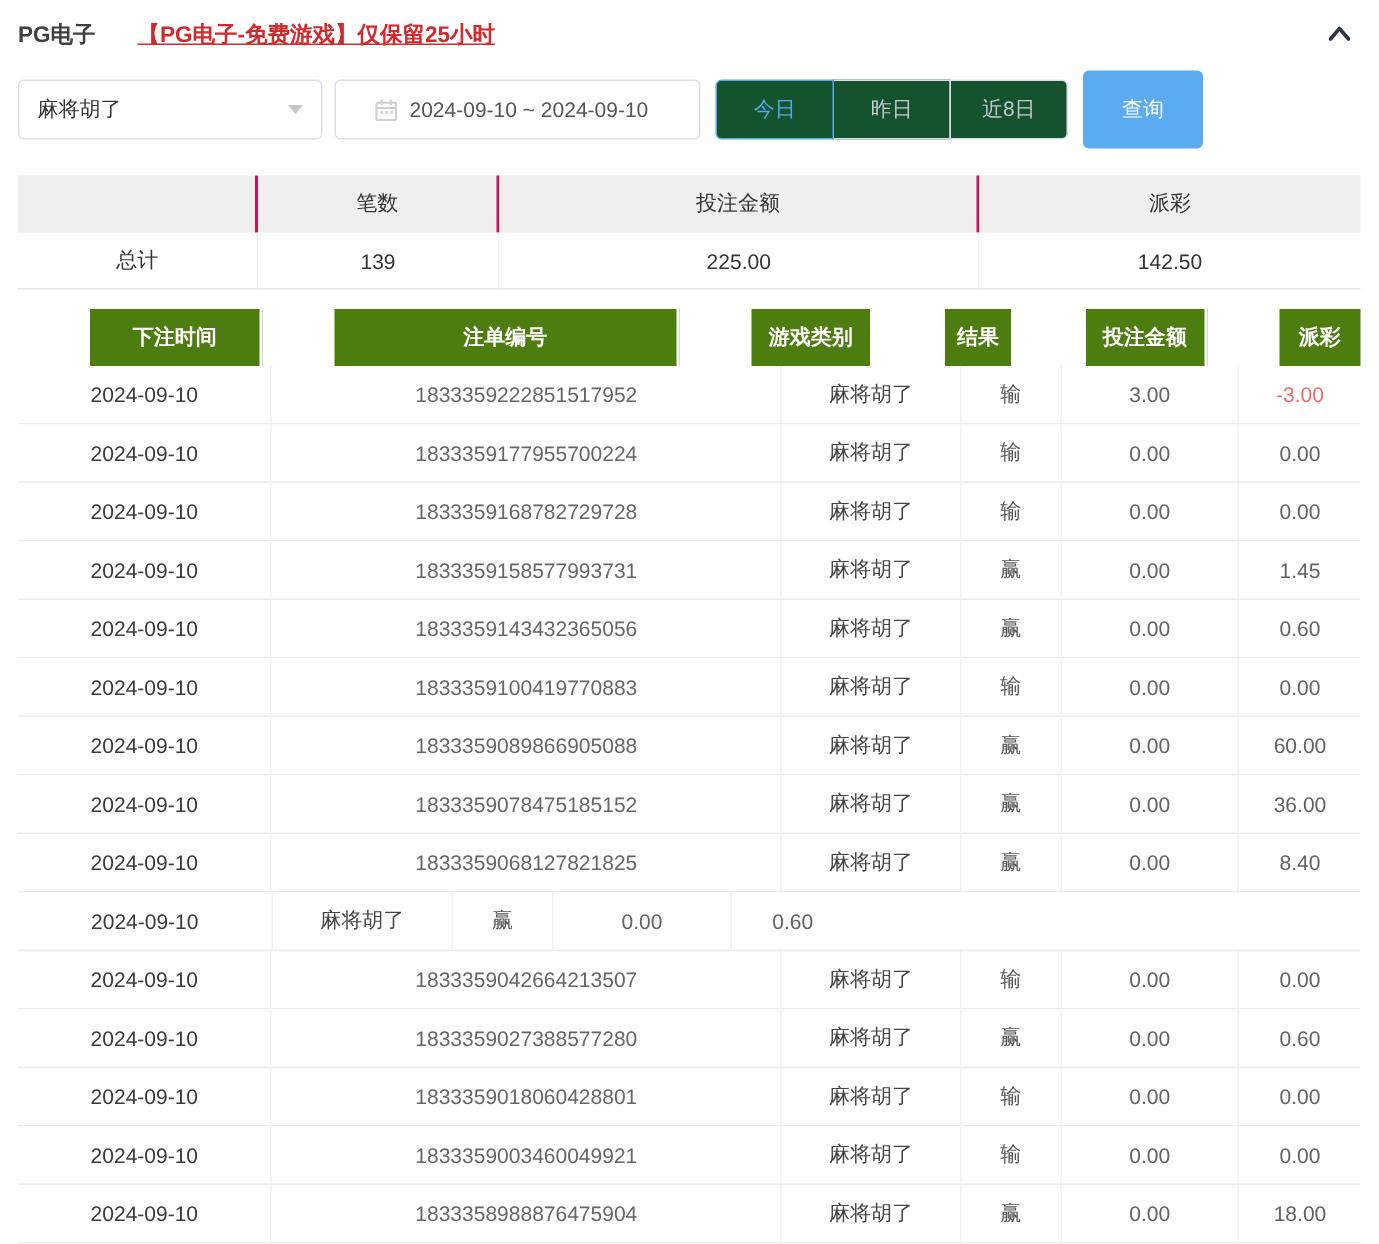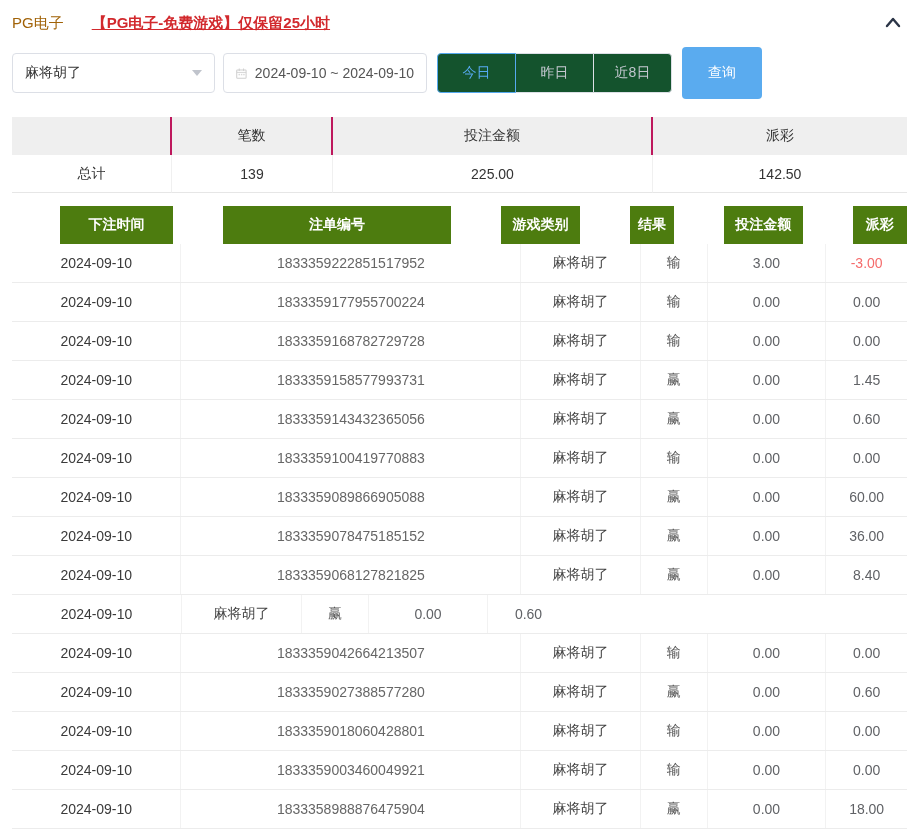--- a/index.html
+++ b/index.html
@@ -2,34 +2,34 @@
 <html><head>
 <meta charset="utf-8">
 <style>
   * { margin:0; padding:0; box-sizing:border-box; }
   html, body { width:919px; height:829px; overflow:hidden; background:#fff;
                font-family:"Liberation Sans","DejaVu Sans",sans-serif; }
   .page { padding:0 12px; width:919px; }
 
   
   .panel-header { display:flex; align-items:center; height:46px; }
-  .title { font-size:15px; font-weight:normal; color:#a16207; }
+  .title { font-size:15px; font-weight:bold; color:#404040; }
   .notice { font-size:15px; font-weight:bold; color:#d2292d; margin-left:28px;text-decoration:underline; }
   .chevron-wrap { margin-left:auto; margin-right:4px; cursor:pointer; display:flex; align-items:center; }
 
   
   .controls { display:flex; align-items:center; margin-top:7px; height:40px; }
   .select-box { width:203px; height:40px; border:1px solid #dcdfe6; border-radius:4px;
                 display:flex; align-items:center; justify-content:space-between;
                 padding:0 12px; background:#fff; cursor:pointer; }
   .select-box .sel-text { font-size:14px; color:#333; }
   .caret-down { width:0; height:0; border-left:5px solid transparent; border-right:5px solid transparent;
                 border-top:6px solid #c0c4cc; }
-  .date-box { width:204px; height:40px; border:1px solid #dcdfe6; border-radius:4px;
-              display:flex; align-items:center; padding:0 12px; margin-left:8px; background:#fff; cursor:pointer;justify-content:flex-end; }
+  .date-box { width:244px; height:40px; border:1px solid #dcdfe6; border-radius:4px;
+              display:flex; align-items:center; padding:0 26px; margin-left:8px; background:#fff; cursor:pointer; }
   .date-box .date-text { font-size:14px; color:#555; margin-left:8px; white-space:nowrap; }
   .btn-group { display:flex; margin-left:10px; }
   .btn-group .qbtn { width:79px; height:40px; background:#14532d; border:1px solid #dcdfe6;
                      font-size:14px; color:#c3c7cf; cursor:pointer; margin-left:-1px;
                      font-family:inherit; position:relative; }
   .btn-group .qbtn:first-child { border-radius:4px 0 0 4px; margin-left:0; }
   .btn-group .qbtn:last-child { border-radius:0 4px 4px 0; }
   .btn-group .qbtn.active { border-color:#56a9ef; color:#56a9ef; z-index:2; }
   .query-btn { margin-left:10px; width:80px; height:52px; background:#5aabef; border:none;
                border-radius:4px; color:#fff; font-size:14px; cursor:pointer; font-family:inherit; }

